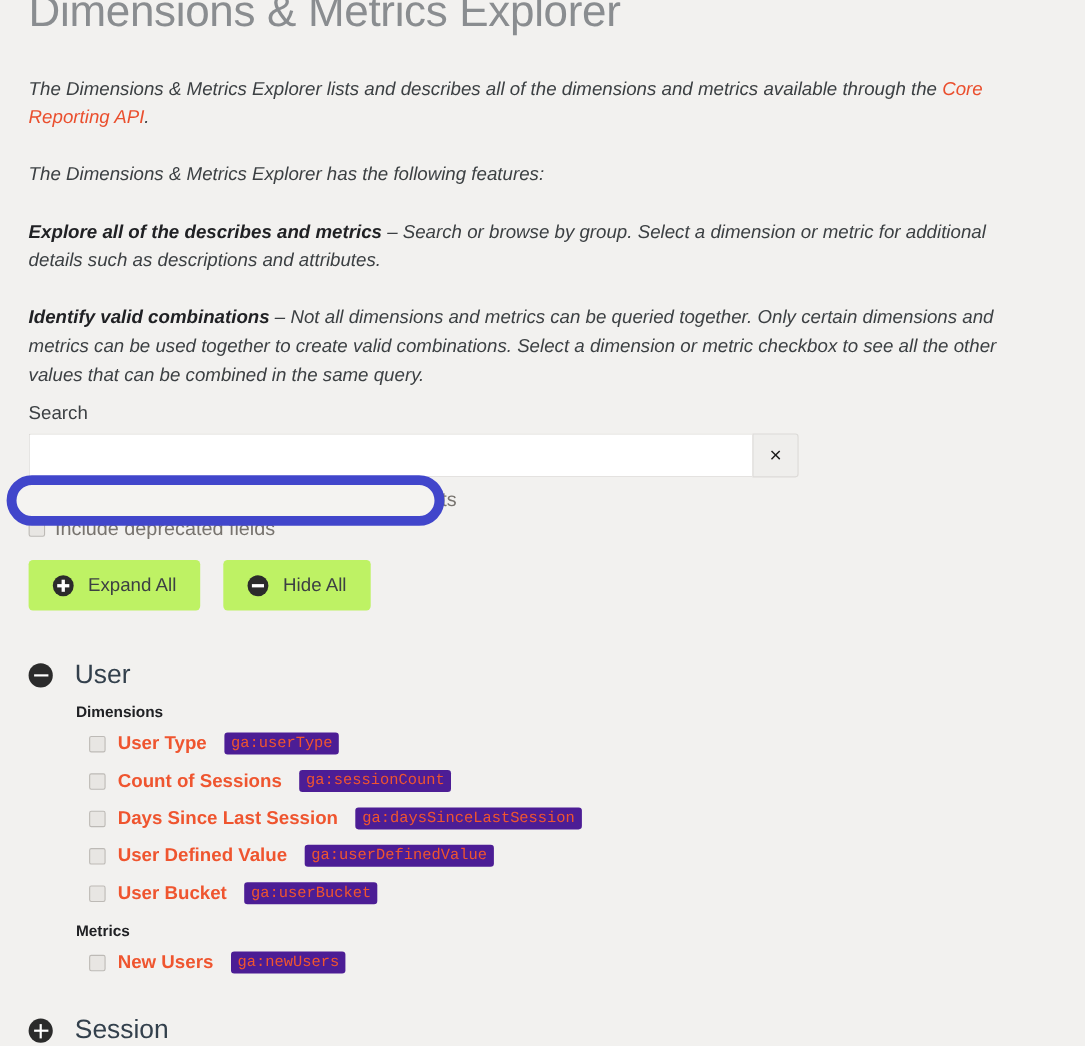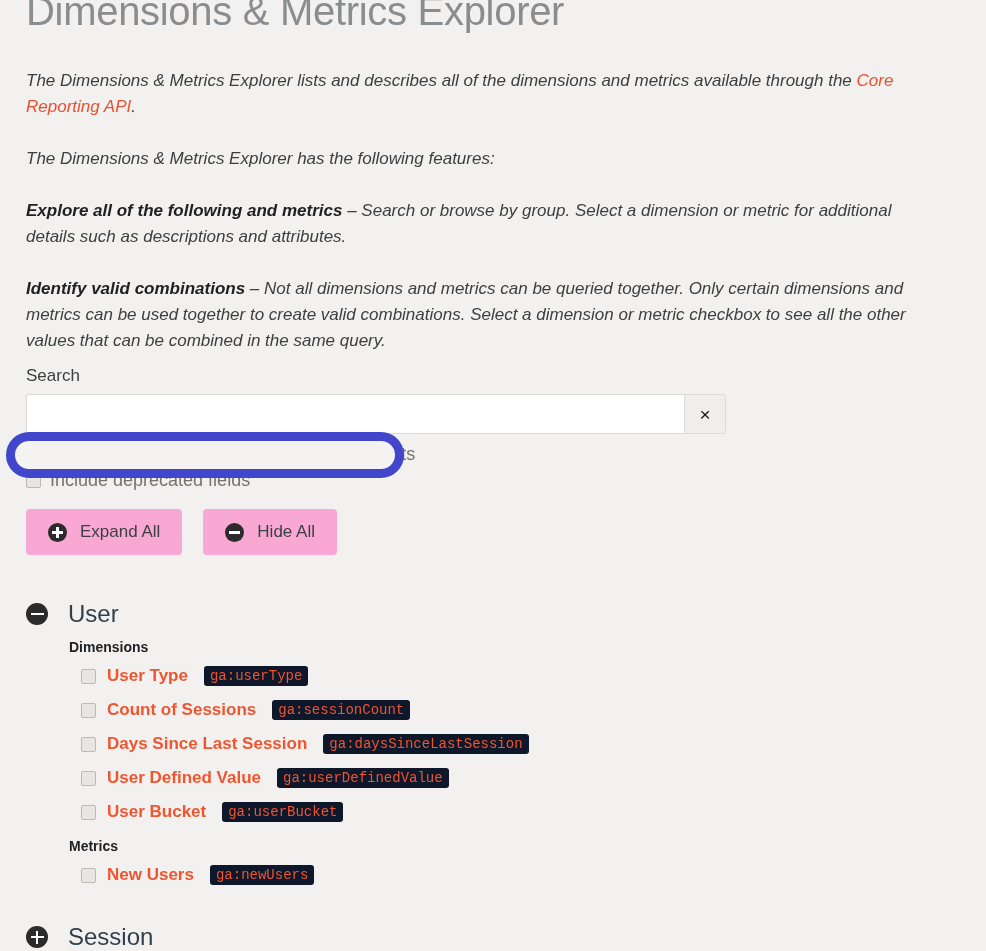--- a/index.html
+++ b/index.html
@@ -170,21 +170,21 @@
   .btn-row {
     position: absolute;
     left: 26px;
     top: 509px;
     display: flex;
     gap: 21px;
   }
   .btn {
     height: 46px;
     box-sizing: border-box;
-    background: #f9a8d4;
+    background: #bef264;
     border: none;
     border-radius: 4px;
     display: flex;
     align-items: center;
     gap: 13px;
     padding: 0 22px;
     font-size: 17px;
     color: #3c4043;
     font-family: "Liberation Sans", sans-serif;
     cursor: pointer;
@@ -264,39 +264,39 @@
   .field-name {
     font-size: 17px;
     font-weight: bold;
     color: #ef552f;
     cursor: pointer;
   }
   .field-id {
     font-family: "Liberation Mono", monospace;
     font-size: 14px;
     color: #ef552f;
-    background: #0f172a;
+    background: #4c1d95;
     border-radius: 3px;
     padding: 2px 6px;
     margin-left: 5px;
   }
   .group-sep { height: 6px; }
   .group-head.collapsed { margin-top: 23px; }
 </style>
 </head>
 <body>
 
 <div class="page">
 
   <h1 class="page-title">Dimensions &amp; Metrics Explorer</h1>
 
   <div class="intro">
     <p class="lead"><span>The Dimensions &amp; Metrics Explorer lists and describes all of the dimensions and metrics available through the </span><a class="link" href="#">Core Reporting API</a><span>.</span></p>
     <p>The Dimensions &amp; Metrics Explorer has the following features:</p>
-    <p><span class="feat-title">Explore all of the following and metrics</span><span> – Search or browse by group. Select a dimension or metric for additional details such as descriptions and attributes.</span></p>
+    <p><span class="feat-title">Explore all of the describes and metrics</span><span> – Search or browse by group. Select a dimension or metric for additional details such as descriptions and attributes.</span></p>
     <p><span class="feat-title">Identify valid combinations</span><span> – Not all dimensions and metrics can be queried together. Only certain dimensions and metrics can be used together to create valid combinations. Select a dimension or metric checkbox to see all the other values that can be combined in the same query.</span></p>
   </div>
 
   <div class="search-label">Search</div>
 
   <div class="search-row">
     <input class="search-input" type="text" placeholder="" style="">
     <button class="search-clear">×</button>
   </div>
 

